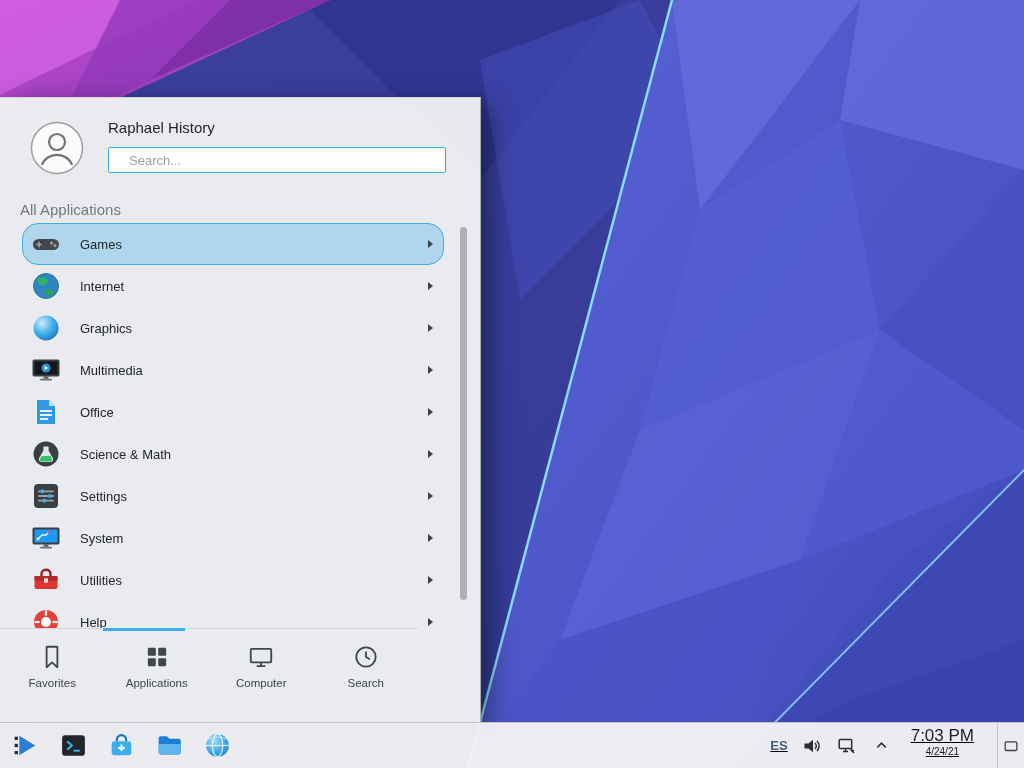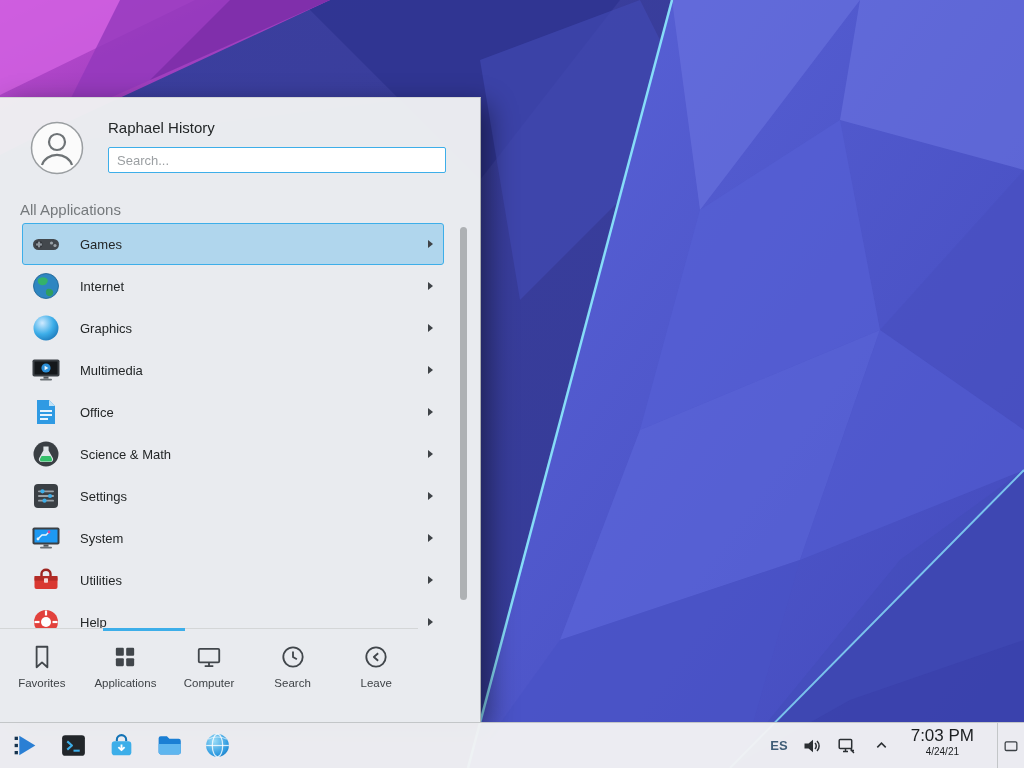--- a/index.html
+++ b/index.html
@@ -15,32 +15,32 @@
     position:absolute; left:0; top:97px; width:480px; height:625px;
     background:rgba(240,241,242,0.97);
     border-right:1px solid #a9adb0; border-top:1px solid #d3d5d7;
     box-shadow:8px 8px 26px rgba(0,0,0,0.45);
   }
   .avatar { position:absolute; left:30px; top:23px; width:54px; height:54px; }
   .user-name { position:absolute; left:108px; top:21px; font-size:15px; color:#232627; }
   .search-input {
     position:absolute; left:108px; top:49px; width:338px; height:26px; box-sizing:border-box;
     border:1px solid #3daee9; border-radius:2px; background:#ffffff;
-    font:13px "Liberation Sans", sans-serif; color:#232627; padding:0 8px;
+    font:13px "Liberation Sans", sans-serif; color:#232627; padding:0 20px;
   }
   .search-input::placeholder { color:#9b9fa2; }
 
   .section-label { position:absolute; left:20px; top:103px; font-size:15px; color:#75797c;text-align:center; }
 
   .app-list { position:absolute; left:0; top:125px; width:480px; height:406px; overflow:hidden; }
   .app-row {
     position:relative; height:40px; margin:0 36px 0 22px; display:flex; align-items:center;
     border:1px solid transparent; border-radius:3px; box-sizing:content-box;
   }
-  .app-row.selected { background:rgba(61,174,233,0.33); border-color:#3daee9; }
+  .app-row.selected { background:rgba(61,174,233,0.33); border-color:#3daee9;border-radius:16px; }
   .app-icon { width:32px; height:32px; margin-left:7px; flex:0 0 auto; }
   .app-icon svg { width:32px; height:32px; display:block; }
   .app-label { margin-left:18px; font-size:13px; color:#232627; white-space:nowrap; }
   .submenu-arrow {
     position:absolute; right:10px; top:50%; margin-top:-4px;
     width:0; height:0; border-left:5px solid #3f4347;
     border-top:4px solid transparent; border-bottom:4px solid transparent;
   }
   .scrollbar-thumb {
     position:absolute; right:13px; top:129px; width:7px; height:373px;
@@ -59,21 +59,21 @@
 
   
   .taskbar {
     position:absolute; left:0; bottom:0; width:1024px; height:46px;
     background:rgba(242,243,244,0.96); border-top:1px solid #c3c6c8;
     display:flex; align-items:center; box-sizing:border-box;
   }
   .task-left { display:flex; align-items:center; gap:16px; padding-left:9px; }
   .task-icon { width:32px; height:32px; display:flex; align-items:center; justify-content:center; }
   .task-icon svg { width:29px; height:29px; display:block; }
-  .task-right { margin-left:auto; display:flex; align-items:center; gap:13px; }
+  .task-right { margin-left:auto; display:flex; align-items:center; gap:13px;text-decoration:underline; }
   .kb-layout { font-size:13px; font-weight:bold; color:#3f5d77; }
   .tray-icon { width:22px; height:22px; display:flex; align-items:center; justify-content:center; }
   .tray-icon svg { width:20px; height:20px; display:block; }
   .expand-icon svg { width:15px; height:15px; }
   .clock { text-align:center; line-height:1.18; color:#1b1e20; margin:0 10px 7px 5px; }
   .clock-time { font-size:17px; }
   .clock-date { font-size:10px; }
   .show-desktop { width:26px; height:45px; border-left:1px solid #c3c6c8; display:flex; align-items:center; justify-content:center; }
 </style>
 </head>
@@ -328,31 +328,20 @@
             <svg viewBox="0 0 26 26">
           <g fill="none" stroke="#41464b" stroke-width="1.7">
             <circle cx="13" cy="13" r="9"></circle>
                 <path d="M13,8 v5 l3.6,2.1"></path>
           </g>
         </svg>
           </span>
         <span class="tab-label">Search</span>
       </div>
 
-      <div class="tab">
-        <span class="tab-icon">
-            <svg viewBox="0 0 26 26">
-          <g fill="none" stroke="#41464b" stroke-width="1.7" stroke-linejoin="round">
-            <circle cx="13" cy="13" r="9"></circle>
-                <path d="M15,9.5 l-4,3.5 l4,3.5"></path>
-          </g>
-        </svg>
-          </span>
-        <span class="tab-label">Leave</span>
-      </div>
     </div>
   </div>
 
   <div class="taskbar">
     <div class="task-left">
       <div class="task-icon">
           <svg viewBox="0 0 28 28">
         <polygon points="8,4.5 23.5,14 8,23.5" fill="#2a7fd4"></polygon>
         <rect x="3.5" y="5.5" width="3.2" height="3.2" fill="#16324c"></rect>
         <rect x="3.5" y="12.4" width="3.2" height="3.2" fill="#16324c"></rect>

